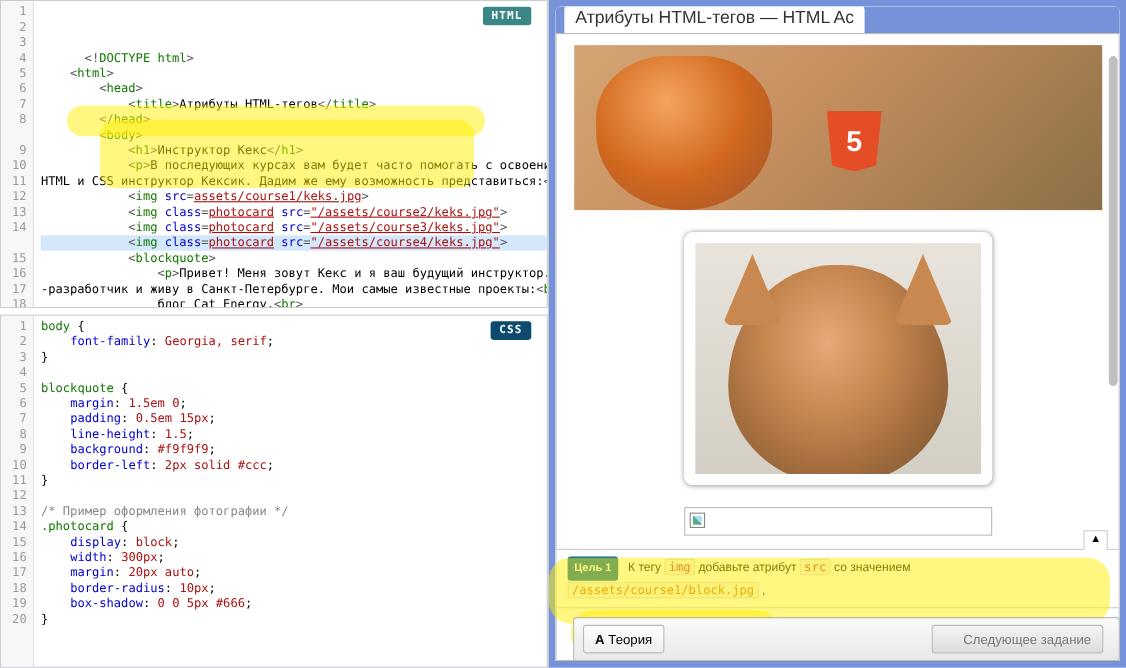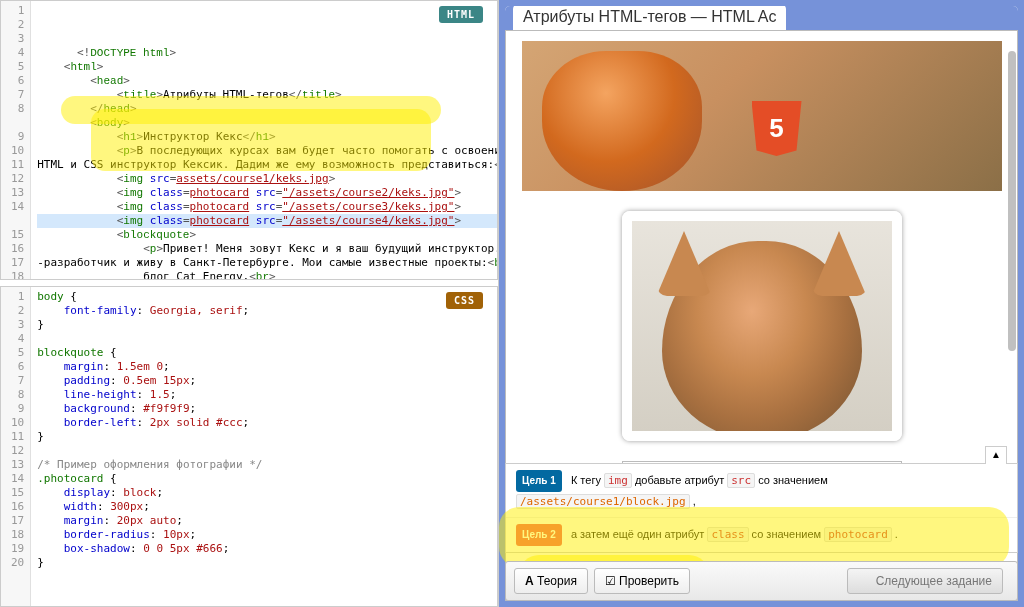--- a/index.html
+++ b/index.html
@@ -7,30 +7,30 @@
 .app { display:flex; width:1024px; height:607px; }
 .left { width:499px; display:flex; flex-direction:column; border-right:1px solid #ccc; }
 .right { flex:1; background:#7692d9; padding:6px; position:relative; }
 
 .editor { position:relative; border:1px solid #ccc; background:#fff; overflow:hidden; }
 .editor-html { flex:0 0 280px; margin-bottom:6px; }
 .editor-css { flex:1; }
 
 .badge { position:absolute; top:5px; right:14px; color:#fff; font-weight:bold; font-size:10px; padding:3px 8px; border-radius:3px; letter-spacing:1px; }
 .badge-html { background:#3b8686; }
-.badge-css { background:#a16207; }
+.badge-css { background:#0c4a6e; }
 
 .code { display:flex; height:100%; overflow:auto; }
 .gutter { background:#f7f7f7; border-right:1px solid #e0e0e0; padding:3px 6px 3px 10px; text-align:right; color:#999; line-height:14px; user-select:none; }
 .lines { padding:3px 6px; line-height:14px; white-space:pre; flex:1; position:relative; }
 .line-sel { background:#d4e8fc; display:inline-block; width:100%; }
 
 .hl1 { position:absolute; background:rgba(255,240,0,0.5); border-radius:14px; pointer-events:none; }
 
-.t-tag{color:#170;font-family:Liberation Mono, monospace;} .t-attr{color:#00c;} .t-str{color:#a11;text-decoration:underline;} .t-punc{color:#555;} .t-sel{color:#170;} .t-prop{color:#00c;} .t-val{color:#a11;} .t-num{color:#a11;} .t-cm{color:#888;margin-top:20px;}
+.t-tag{color:#170;} .t-attr{color:#00c;} .t-str{color:#a11;text-decoration:underline;} .t-punc{color:#555;} .t-sel{color:#170;} .t-prop{color:#00c;} .t-val{color:#a11;} .t-num{color:#a11;} .t-cm{color:#888;margin-top:20px;}
 
 .browser { background:#fff; border-radius:5px 5px 0 0; height:100%; overflow:hidden; position:relative; display:flex; flex-direction:column; }
 .tabbar { background:#7692d9; height:24px; display:flex; align-items:flex-end; padding-left:8px; }
 .tab { background:#fff; border-radius:5px 5px 0 0; padding:4px 10px; font-size:16px; font-family:Arial,sans-serif; color:#333; }
 .page { flex:1; background:#fff; overflow:auto; position:relative; border:1px solid #bbb; }
 
 .photo { display:block; margin:10px auto; }
 .photo1 { width:480px; height:150px; background:linear-gradient(135deg,#d4a574 0%,#c89060 40%,#8b6f47 100%); position:relative; overflow:hidden; }
 .photo1::before { content:""; position:absolute; left:20px; top:10px; width:160px; height:140px; background:radial-gradient(circle at 40% 30%,#f4a460 0%,#d2691e 50%,#a0522d 100%); border-radius:40% 40% 50% 50%; }
 .h5 { position:absolute; left:230px; top:60px; width:50px; height:55px; }
@@ -47,21 +47,21 @@
 .broken span::before { content:""; position:absolute; left:2px; top:2px; width:8px; height:8px; background:linear-gradient(45deg,#5a8 50%,#ade 50%); }
 
 .goals { position:absolute; bottom:54px; left:6px; right:6px; background:#fff; border:1px solid #ccc; font-family:Arial,sans-serif; font-size:11px; }
 .goal { padding:6px 10px; border-bottom:1px solid #eee; line-height:18px; }
 .goal:last-child{border:none;}
 .glabel { display:inline-block; background:#e55; color:#fff; font-weight:bold; padding:2px 6px; border-radius:3px; margin-right:6px; font-size:10px;}
 .gl1{background:#0369a1;}
 .gcode { background:#f5f5f5; border:1px solid #ddd; padding:0 3px; border-radius:2px; color:#c33; font-family:Consolas,monospace;}
 .caret-up { position:absolute; top:-18px; right:10px; width:22px; height:18px; background:#fff; border:1px solid #ccc; border-bottom:none; text-align:center; line-height:16px; font-size:10px;}
 
-.toolbar { position:absolute; bottom:6px; left:6px; right:6px; height:40px; background:linear-gradient(#fafafa,#e8e8e8); border:1px solid #bbb; border-radius:3px; display:flex; align-items:center; padding:0 8px; font-family:Arial,sans-serif; }
+.toolbar { position:absolute; bottom:6px; left:22px; right:6px; height:40px; background:linear-gradient(#fafafa,#e8e8e8); border:1px solid #bbb; border-radius:3px; display:flex; align-items:center; padding:0 8px; font-family:Arial,sans-serif; }
 .btn { background:linear-gradient(#fff,#eee); border:1px solid #bbb; border-radius:3px; padding:5px 10px; font-size:12px; margin-right:6px; cursor:pointer; }
 .btn-next { margin-left:auto; background:linear-gradient(#f4f4f4,#ddd); color:#777;padding-left:28px; }
 
 .hl-goals { position:absolute; background:rgba(255,240,0,0.5); border-radius:20px; pointer-events:none; }
 
 .scroll-thumb{position:absolute;right:1px;width:8px;background:#c0c0c0;border-radius:4px;}
 </style>
 </head>
 <body>
 
@@ -107,28 +107,23 @@
      </div>
    </div>
 
    <div class="goals">
      <div class="caret-up">▲</div>
      <div class="goal">
        <span class="glabel gl1">Цель 1</span>
        <span>К тегу </span><span class="gcode">img</span><span> добавьте атрибут </span><span class="gcode">src</span><span> со значением </span><br>
        <span class="gcode" style="color:#d60;">/assets/course1/block.jpg</span><span> ,</span>
      </div>
-     <div class="goal">
-       <span class="glabel">Цель 2</span>
-       <span>а затем ещё один атрибут </span><span class="gcode">class</span><span> со значением </span><span class="gcode">photocard</span><span> .</span>
-     </div>
    </div>
 
    <div class="hl-goals" style="left:0px;bottom:40px;width:510px;height:60px;"></div>
    <div class="hl-goals" style="left:20px;bottom:10px;width:190px;height:42px;"></div>
 
    <div class="toolbar">
      <button class="btn"><b>A</b> <span>Теория</span></button>
-     <button class="btn"><span>☑</span> <span>Проверить</span></button>
      <button class="btn btn-next">Следующее задание</button>
    </div>
  </div>
 </div>
 
 </body></html>

